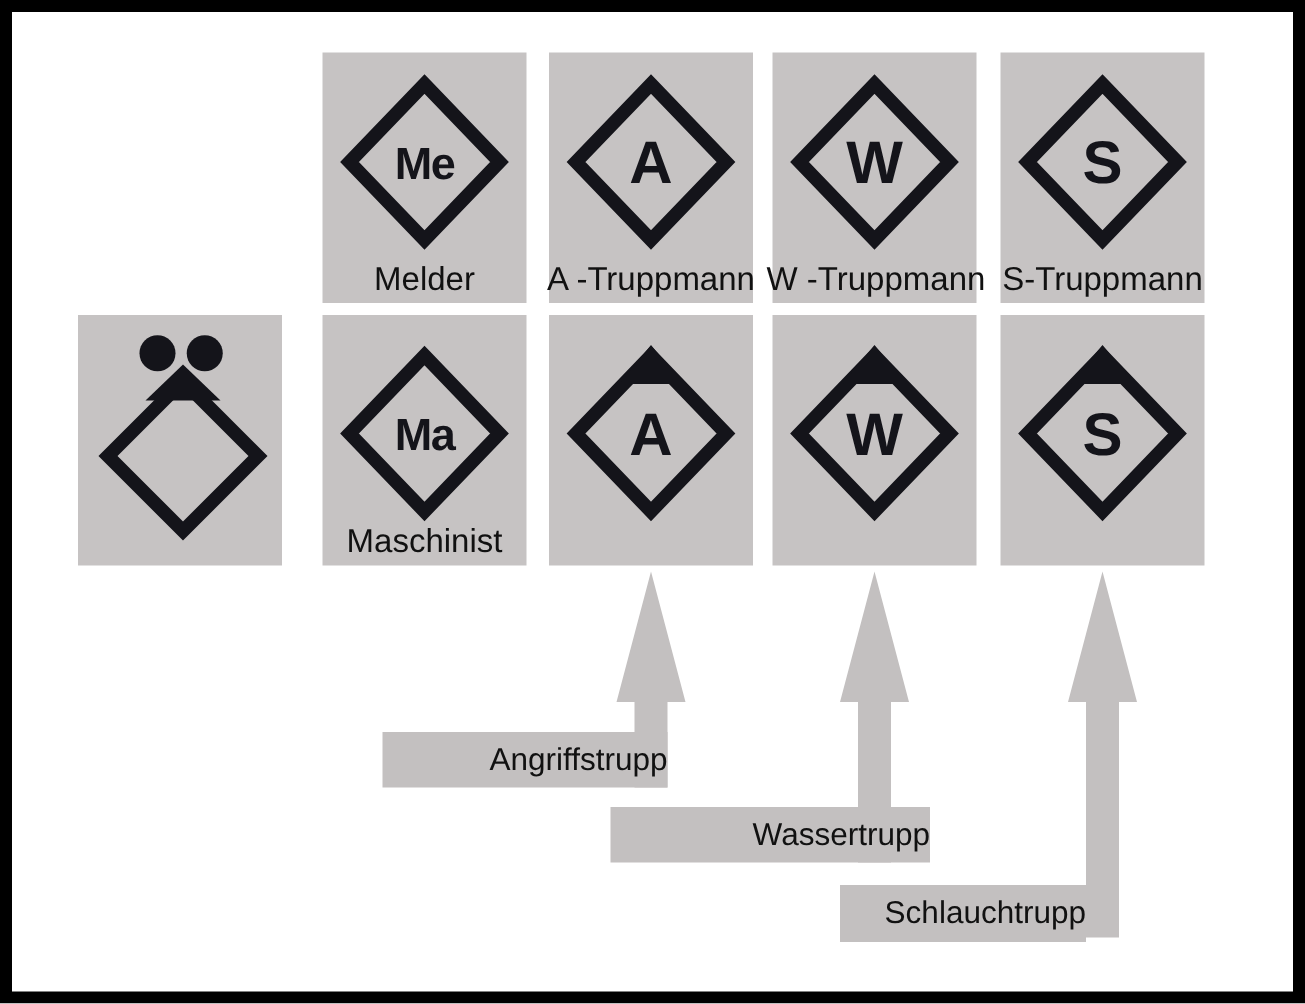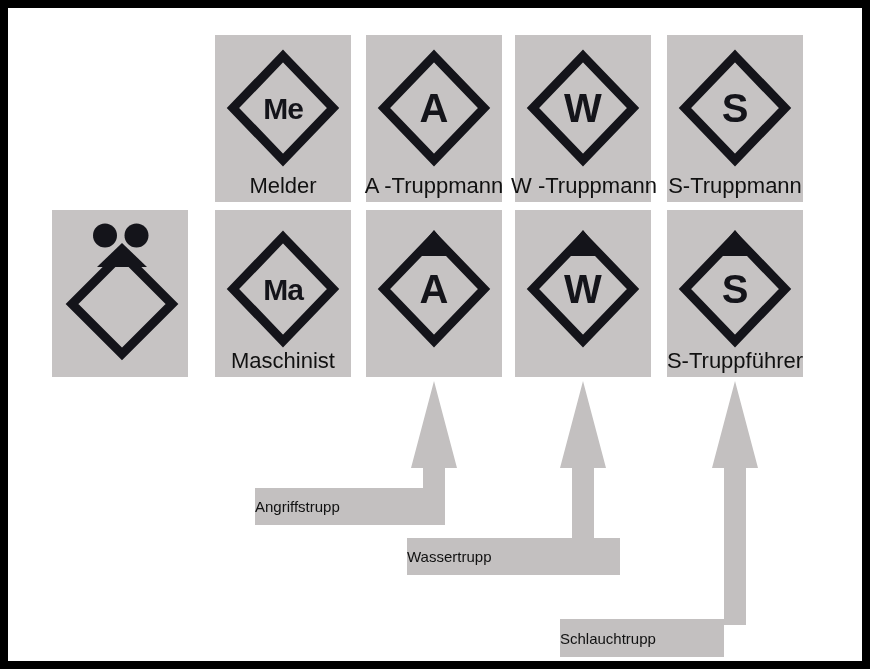--- a/index.html
+++ b/index.html
@@ -32,22 +32,22 @@
     font-family:"Liberation Sans",sans-serif;
     font-weight:700;text-anchor:middle;
   }
   .ltr.big{font-size:40px;}
   .ltr.two{font-size:30px;letter-spacing:-1px;}
   svg.arrows{position:absolute;left:0;top:0;}
   .arrow{fill:var(--arrow_gray,#c3c0c0);stroke:none;}
   .bar{
     position:absolute;height:37px;
     background:var(--arrow_gray,#c3c0c0);
-    display:flex;align-items:center;justify-content:flex-start;
-    font-size:15px;color:var(--label_text,#111);white-space:nowrap;
+    display:flex;align-items:center;justify-content:flex-end;
+    font-size:21px;color:var(--label_text,#111);white-space:nowrap;
   }
 </style>
 </head>
 <body>
 
 <div class="frame">
   <div class="canvas"></div>
 
   <div class="cell" style="left:215px;top:35px">
     <svg class="sym" width="136" height="140" viewBox="0 0 136 140">
@@ -113,32 +113,31 @@
       <text class="ltr big" x="68" y="87">W</text>
     </svg>
   </div>
 
   <div class="cell row2" style="left:667px;top:210px">
     <svg class="sym shift" width="136" height="140" viewBox="0 0 136 140">
       <path class="dia" d="M68 21 L118 73 L68 125 L18 73 Z"></path>
       <path class="tri" d="M68 14 L89 40 L47 40 Z"></path>
       <text class="ltr big" x="68" y="87">S</text>
     </svg>
-    <div class="label">S-Truppführer</div>
   </div>
 
   <svg class="arrows" width="870" height="669" viewBox="0 0 870 669">
     <polygon class="arrow" points="434,381 457,468 445,468 445,525 423,525 423,468 411,468"></polygon>
     <polygon class="arrow" points="583,381 606,468 594,468 594,575 572,575 572,468 560,468"></polygon>
     <polygon class="arrow" points="735,381 758,468 746,468 746,625 724,625 724,468 712,468"></polygon>
   </svg>
 
   <div class="bar" style="left:255px;top:488px;width:190px">
     <span>Angriffstrupp</span>
   </div>
   <div class="bar" style="left:407px;top:538px;width:213px">
     <span>Wassertrupp</span>
   </div>
-  <div class="bar" style="left:560px;top:619px;width:164px;height:38px">
+  <div class="bar" style="left:560px;top:590px;width:164px;height:38px">
     <span>Schlauchtrupp</span>
   </div>
 
 </div>
 
 </body></html>

